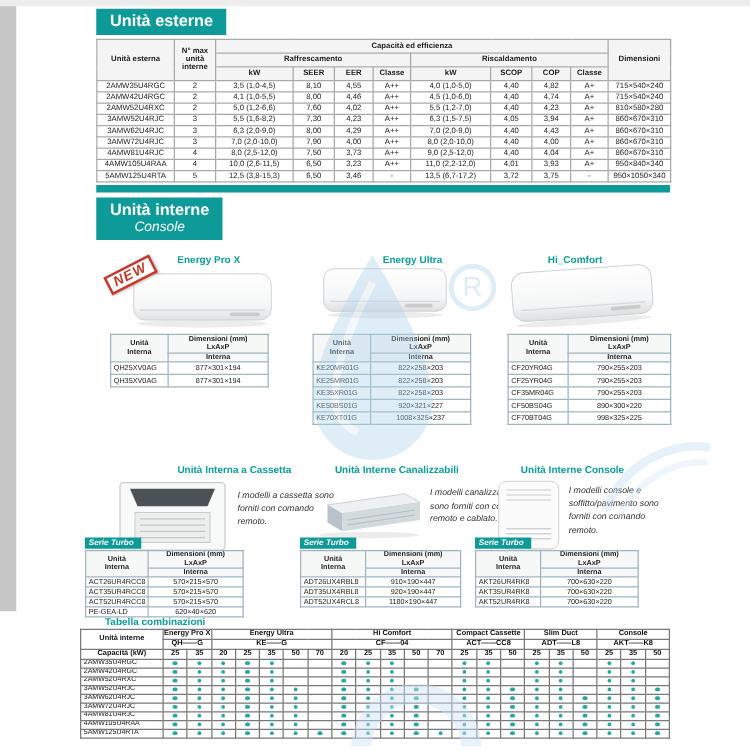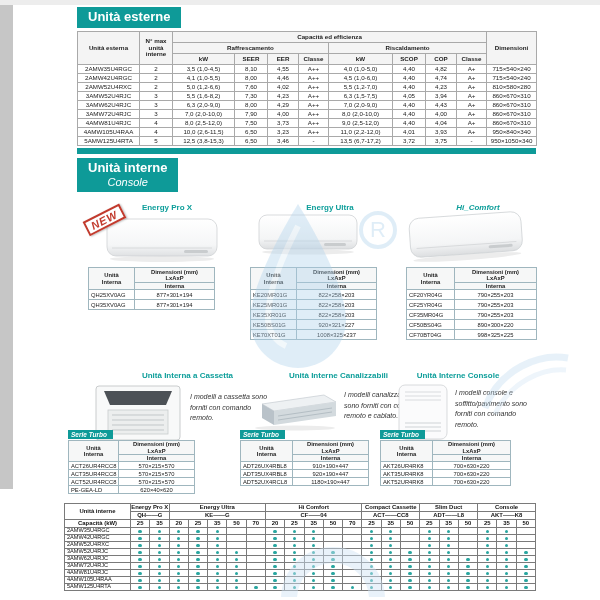--- a/index.html
+++ b/index.html
@@ -321,21 +321,21 @@
           <td class="mdl">KE50BS01G</td>
           <td>920×321×227</td>
         </tr>
         <tr>
           <td class="mdl">KE70XT01G</td>
           <td>1008×325×237</td>
         </tr>
       </tbody>
   </table>
 
-  <div class="sec-title" style="left:408px;top:203px;width:140px;font-style:italic;">Hi_Comfort</div>
+  <div class="sec-title" style="left:390px;top:203px;width:140px;">Hi_Comfort</div>
   <div class="img-wrap" style="left:406px;top:210px;transform:rotate(-4deg);">
     <svg width="120" height="52" viewBox="0 0 120 52">
       <defs>
           <linearGradient id="gw3" x1="0" y1="0" x2="0" y2="1">
         <stop offset="0" stop-color="#ffffff"></stop>
             <stop offset="0.7" stop-color="#f4f5f6"></stop>
             <stop offset="1" stop-color="#dcdee0"></stop>
       </linearGradient>
         </defs>
       <ellipse cx="60" cy="47" rx="54" ry="3" fill="#ececec"></ellipse>
@@ -426,21 +426,21 @@
             <td class="mdl">ACT52UR4RCC8</td>
             <td>570×215×570</td>
           </tr>
           <tr>
             <td class="mdl">PE-GEA-LD</td>
             <td>620×40×620</td>
           </tr>
         </tbody>
     </table>
 
-    <div class="sec-title" style="left:256px;top:371px;width:165px;">Unità Interne Canalizzabili</div>
+    <div class="sec-title" style="left:235px;top:371px;width:165px;">Unità Interne Canalizzabili</div>
     <div class="img-wrap" style="left:250px;top:390px;">
       <svg width="90" height="42" viewBox="0 0 90 42">
         <ellipse cx="45" cy="38" rx="40" ry="2.5" fill="#ececec"></ellipse>
         <polygon points="12,14 74,5 86,12 24,21" fill="#eef1f3" stroke="#c6ccd1" stroke-width="0.7"></polygon>
         <polygon points="12,14 24,21 24,35 12,28" fill="#b9c2c9"></polygon>
         <polygon points="24,21 86,12 86,26 24,35" fill="#d3dade"></polygon>
         <path d="M28 26 l54 -8 M28 30 l54 -8" stroke="#b4bec4" stroke-width="1"></path>
       </svg>
     </div>
     <div class="desc" style="left:344px;top:390px;width:80px;">I modelli canalizzabili sono forniti con comando remoto e cablato.</div>
@@ -514,20 +514,21 @@
             <td>700×630×220</td>
           </tr>
           <tr>
             <td class="mdl">AKT52UR4RK8</td>
             <td>700×630×220</td>
           </tr>
         </tbody>
     </table>
   </div>
 
+  <div class="sec-title" style="left:84px;top:493px;width:160px;text-align:left;">Tabella combinazioni</div>
   <table class="t-combo">
     <colgroup id="combo-cols">
         <col style="width: 66px;">
         <col>
         <col>
         <col>
         <col>
         <col>
         <col>
         <col>

